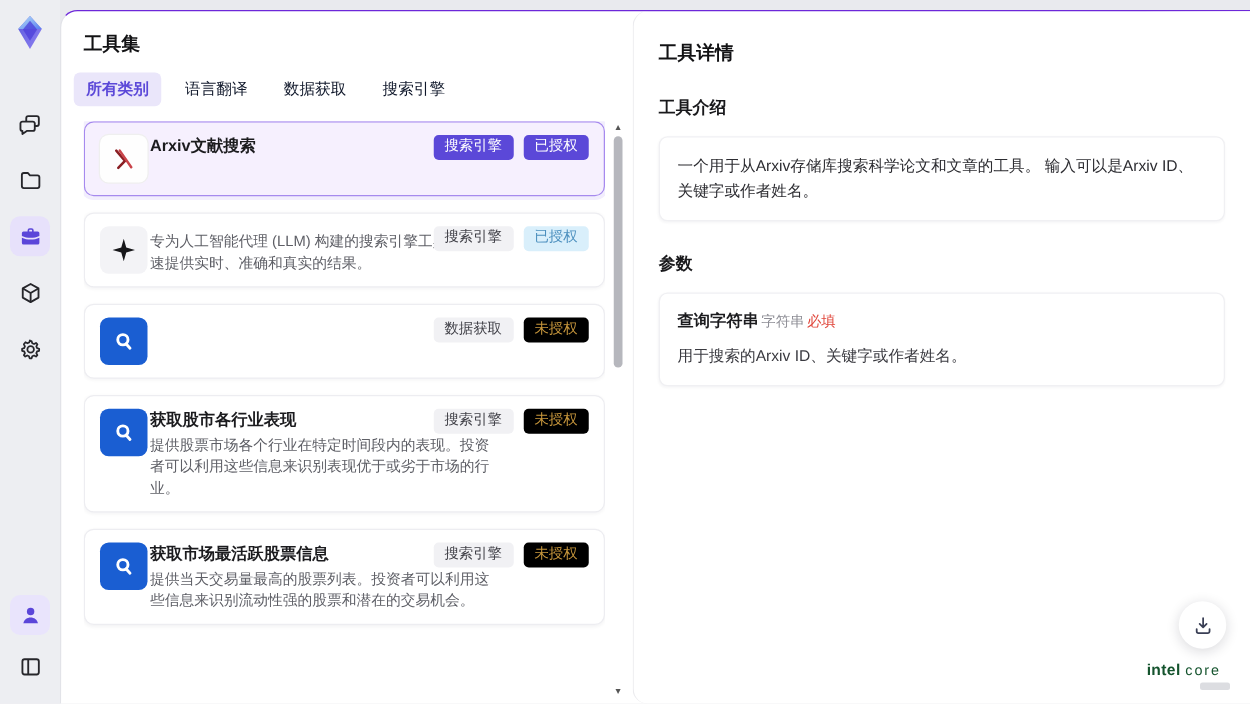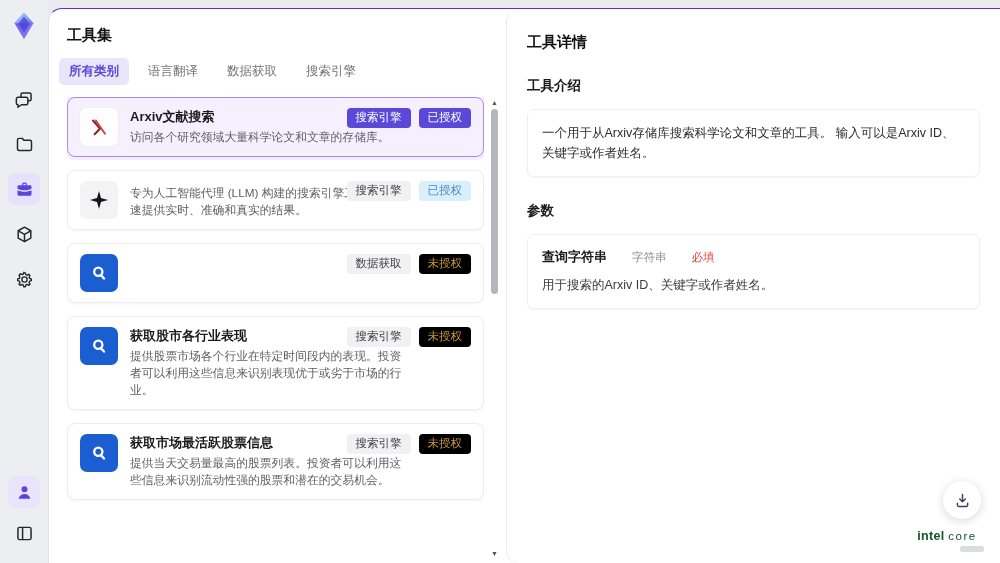--- a/index.html
+++ b/index.html
@@ -30,28 +30,28 @@
   .main {
     position:absolute; left:48px; top:8px; right:0; bottom:0;
     background:#fff; border-top-left-radius:14px;
     border-top:1px solid #6d28d9; border-left:1px solid #e2e3e8;
     overflow:hidden;
   }
   
   .left-pane { position:absolute; left:0; top:0; width:457px; bottom:0; }
   .pane-title { font-size:15px; font-weight:bold; margin:17px 0 0 18px; color:#121214; }
   .tabs { display:flex; gap:9px; margin:13px 0 0 10px; font-size:12.5px; }
-  .tab { padding:5px 10px; border-radius:5px; color:#737373; cursor:pointer; white-space:nowrap; }
+  .tab { padding:5px 10px; border-radius:5px; color:#0f172a; cursor:pointer; white-space:nowrap; }
   .tab.active { background:#eae6fa; color:#5b48d8; font-weight:bold; }
   .tool-list {
     position:absolute; left:18px; right:22px; top:88px; bottom:0;
     display:flex; flex-direction:column; gap:13px; overflow:hidden;
   }
   .tool-card {
-    position:relative; flex:none; display:flex; gap:12px;
+    position:relative; flex:none; display:flex; gap:2px;
     background:#fff; border:1px solid #ededf1; border-radius:8px;
     padding:10px 12px; box-shadow:0 1px 3px rgba(20,20,40,.05); cursor:pointer;
   }
   .tool-card.selected {
     background:#f6f0fe; border:1.5px solid #a68aee;
     box-shadow:0 0 0 3px rgba(124,92,232,.10);
   }
   .tool-icon {
     width:38px; height:38px; border-radius:7px; flex:none;
     display:flex; align-items:center; justify-content:center;
@@ -81,21 +81,21 @@
     position:absolute; left:457px; top:0; right:0; bottom:0;
     border-left:1px solid #ebebee; padding:0 20px;border-radius:12px;
   }
   .rp-title { font-size:15px; font-weight:bold; margin-top:24px; color:#121214; }
   .rp-sub { font-size:13.5px; font-weight:bold; margin-top:25px; color:#19191c; }
   .rp-box {
     margin-top:14px; border:1px solid #f0f0f3; border-radius:7px;
     padding:13px 14px; box-shadow:0 1px 2px rgba(20,20,40,.04); background:#fff;
   }
   .rp-intro-text { font-size:12.5px; color:#2c2c31; line-height:1.6; }
-  .param-head { display:flex; align-items:baseline; gap:25px; }
+  .param-head { display:flex; align-items:baseline; gap:2px; }
   .param-name { font-size:13px; font-weight:bold; color:#1b1b1e; }
   .param-type { font-size:11.5px; color:#8d8d95; }
   .param-req  { font-size:11.5px; color:#e0453a; }
   .param-desc { font-size:12.5px; color:#3a3a40; margin-top:10px; line-height:1.5; }
 
   
   .fab {
     position:absolute; right:19px; bottom:44px; width:38px; height:38px;
     border-radius:50%; background:#fff; box-shadow:0 2px 10px rgba(20,20,40,.16);
     display:flex; align-items:center; justify-content:center; cursor:pointer;
@@ -196,21 +196,20 @@
 
         <div class="tool-card selected">
           <div class="tool-icon bg-white">
             <svg viewBox="0 0 24 24" fill="none" stroke-linecap="round">
               <path d="M6 5.5l7 8.2-5.4 5.6" stroke="#8a1f24" stroke-width="2"></path>
               <path d="M8.8 5.5L18 18.8" stroke="#c9444a" stroke-width="2"></path>
             </svg>
           </div>
           <div class="tool-text">
             <div class="tool-title">Arxiv文献搜索</div>
-            <div class="tool-desc">访问各个研究领域大量科学论文和文章的存储库。</div>
           </div>
           <div class="badges">
             <span class="badge cat badge-solid">搜索引擎</span>
             <span class="badge auth badge-solid">已授权</span>
           </div>
         </div>
 
         <div class="tool-card">
           <div class="tool-icon bg-gray">
             <svg viewBox="0 0 24 24">

